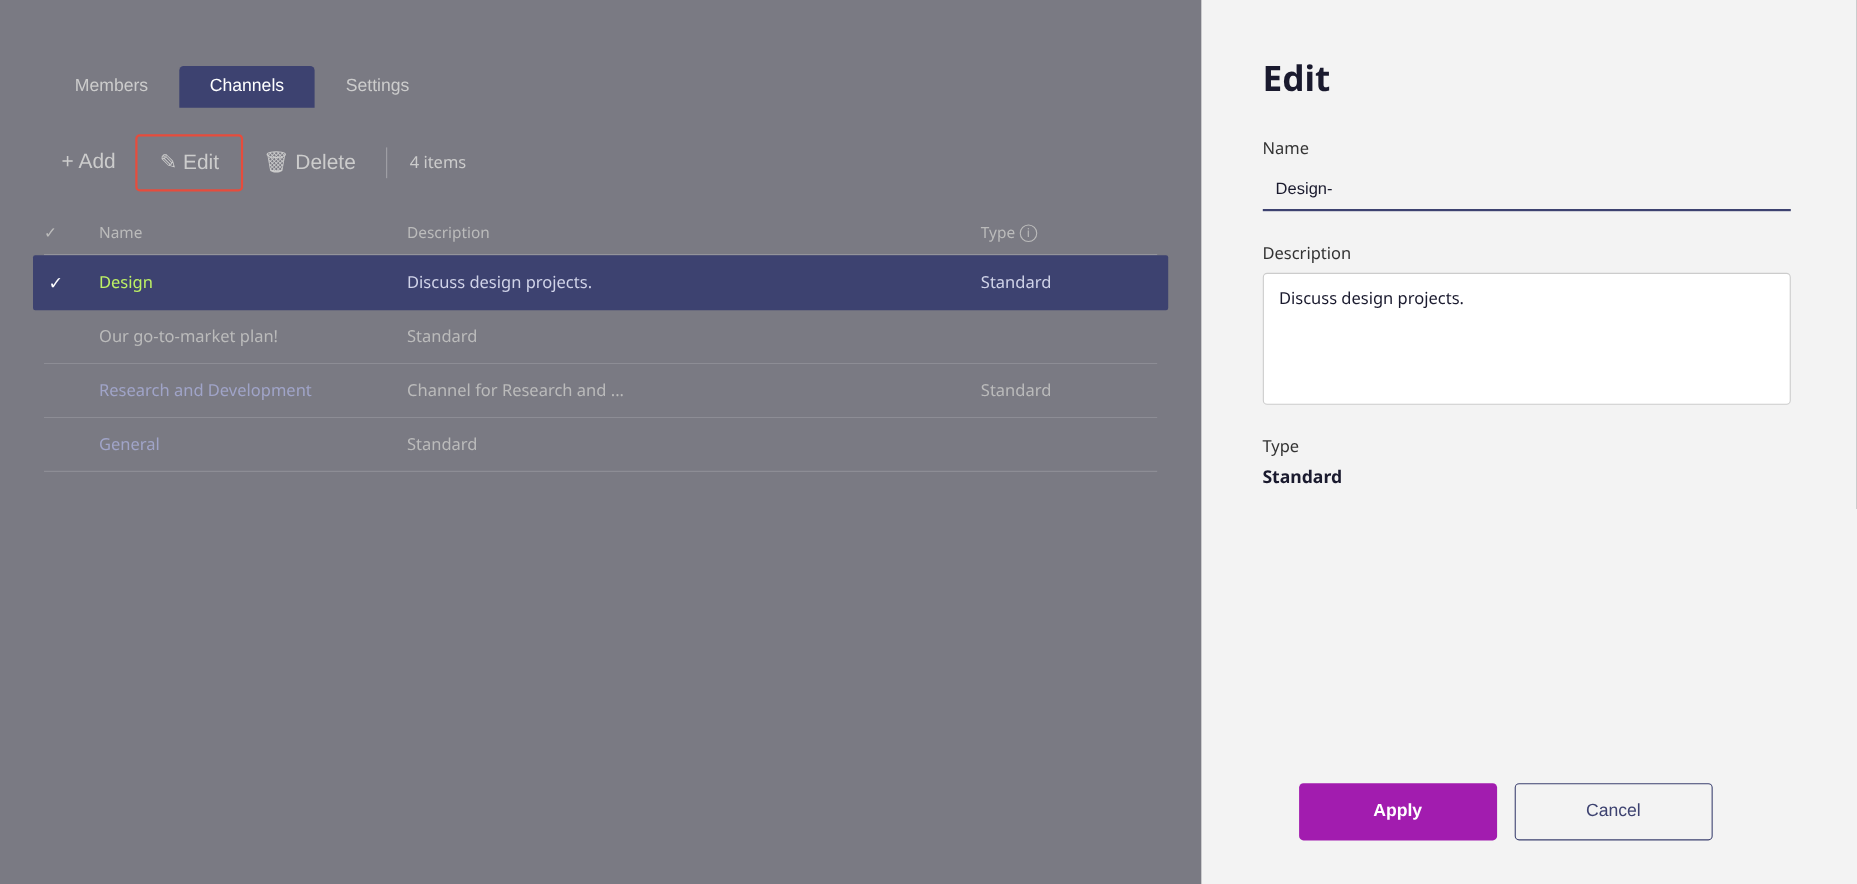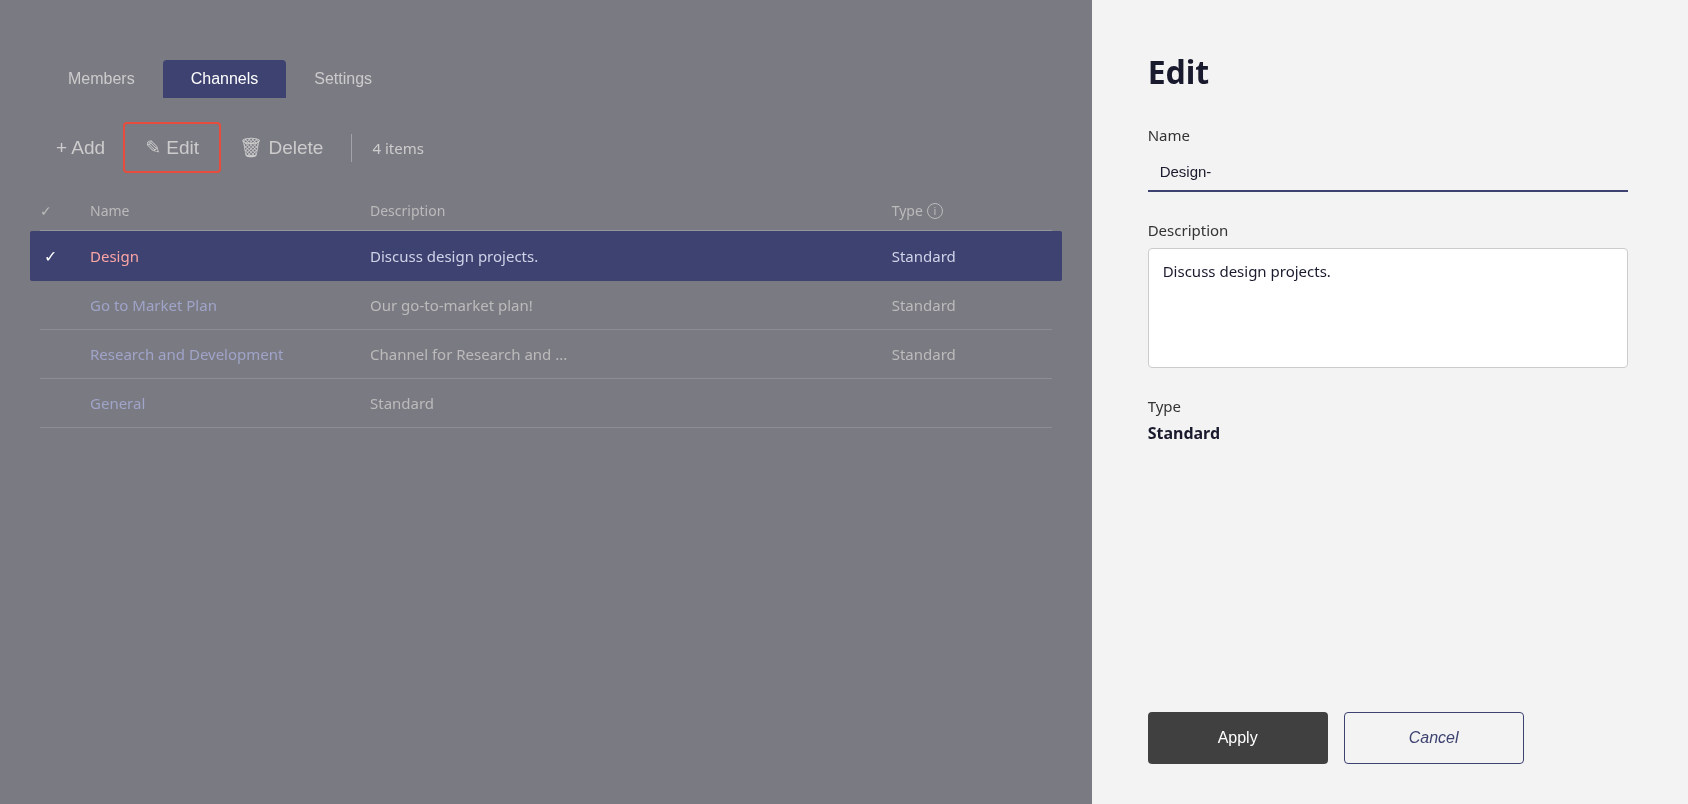--- a/index.html
+++ b/index.html
@@ -120,21 +120,21 @@
     .row-check {
       color: #fff;
       font-size: 16px;
       padding-left: 4px;
     }
     .row-name {
       font-size: 15px;
       color: #a0a4c8;
     }
     .table-row.selected .row-name {
-      color: #fca5a5;
+      color: #bef264;
     }
     .row-desc {
       font-size: 15px;
       color: #bbb;
     }
     .table-row.selected .row-desc {
       color: #d0d3e8;
     }
     .row-type {
       font-size: 15px;
@@ -212,41 +212,41 @@
     }
 
     .form-actions {
       display: flex;
       gap: 16px;
       margin-top: 20px;
     }
 
     .apply-btn {
       padding: 16px 48px;
-      background: #404040;
+      background: #a21caf;
       color: #fff;
       font-size: 16px;
-      font-weight: 400;
+      font-weight: 700;
       border: none;
       border-radius: 4px;
       cursor: pointer;
       min-width: 180px;
+      margin-left: 33px;
     }
 
     .cancel-btn {
       padding: 16px 48px;
       background: transparent;
       color: #3d4270;
       font-size: 16px;
       font-weight: 500;
       border: 1px solid #3d4270;
       border-radius: 4px;
       cursor: pointer;
       min-width: 180px;
-      font-style: italic;
     }
 
     
     .edit-btn-wrapper {
       position: relative;
       display: inline-block;
     }
     .edit-btn-wrapper::before {
       content: '';
       position: absolute;
@@ -299,21 +299,20 @@
 
     <div class="table-row selected">
       <div class="row-check">✓</div>
       <div class="row-name">Design</div>
       <div class="row-desc">Discuss design projects.</div>
       <div class="row-type">Standard</div>
     </div>
 
     <div class="table-row">
       <div class="row-check"></div>
-      <div class="row-name">Go to Market Plan</div>
       <div class="row-desc">Our go-to-market plan!</div>
       <div class="row-type">Standard</div>
     </div>
 
     <div class="table-row">
       <div class="row-check"></div>
       <div class="row-name">Research and Development</div>
       <div class="row-desc">Channel for Research and ...</div>
       <div class="row-type">Standard</div>
     </div>

